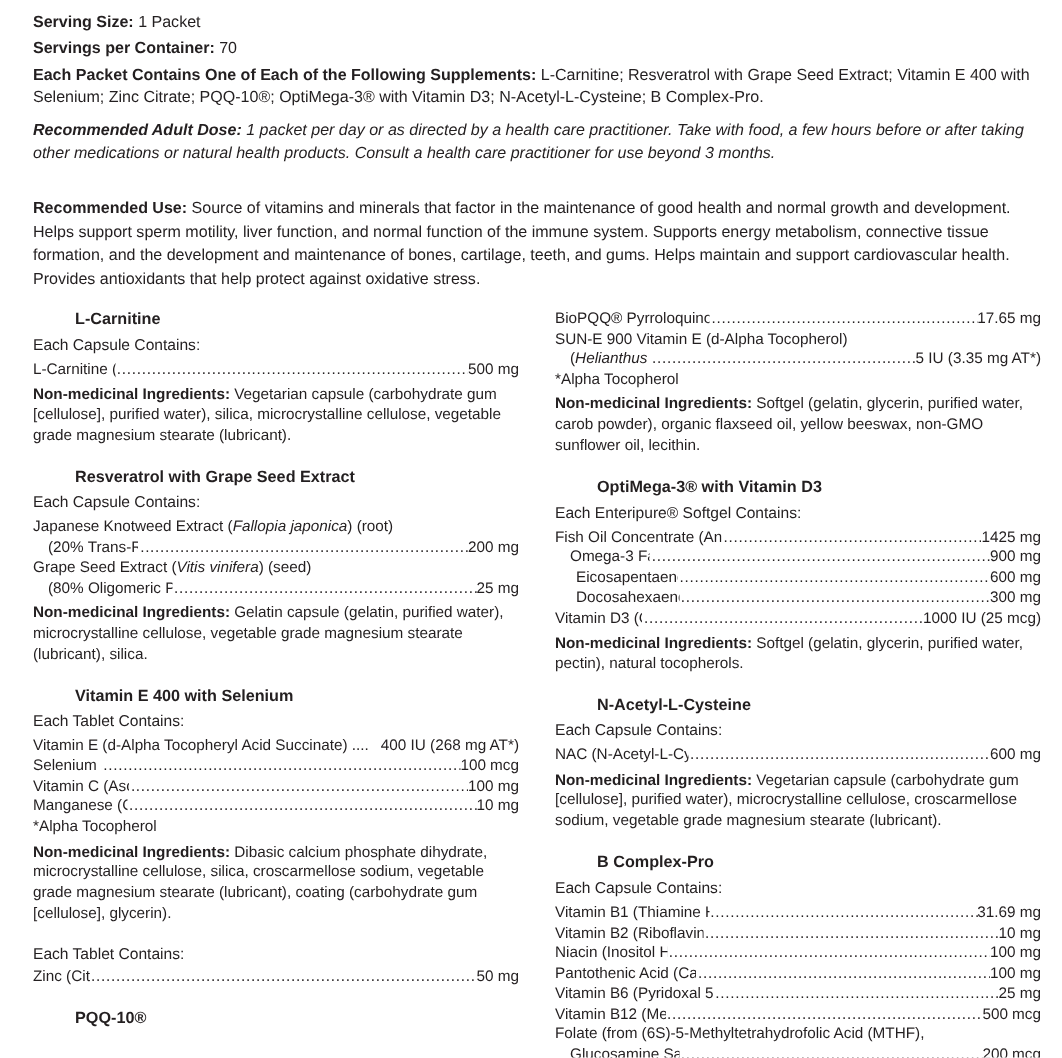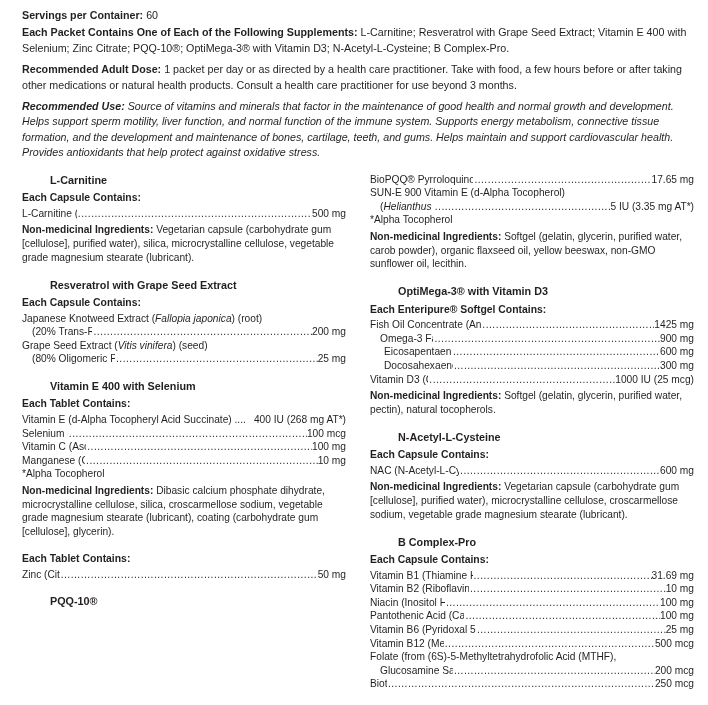--- a/index.html
+++ b/index.html
@@ -35,21 +35,21 @@
   }
   .col { width: 324px; }
   .block { margin-bottom: 13px; }
   .block-title {
     font-weight: bold;
     font-size: 10.8px;
     margin-bottom: 3px;
     padding-left: 28px;
   }
   .sub {
-    font-weight: bold;
+    font-weight: normal;
     font-size: 10.4px;
     margin-bottom: 1px;
   }
   .line {
     display: flex;
     align-items: baseline;
     font-size: 10.2px;
     line-height: 1.33;
     white-space: nowrap;
   }
@@ -73,29 +73,32 @@
   }
   .note b { font-weight: bold; }
 </style>
 </head>
 <body>
 
 <div class="page">
 
   <div class="intro">
     <p>
-      <span class="lead">Servings per Container:</span><span> 60</span>
+      <span class="lead">Serving Size:</span><span> 1 Packet</span>
+    </p>
+    <p>
+      <span class="lead">Servings per Container:</span><span> 70</span>
     </p>
     <p>
       <span class="lead">Each Packet Contains One of Each of the Following Supplements:</span><span> L-Carnitine; Resveratrol with Grape Seed Extract; Vitamin E 400 with Selenium; Zinc Citrate; PQQ-10®; OptiMega-3® with Vitamin D3; N-Acetyl-L-Cysteine; B Complex-Pro.</span>
     </p>
-    <p style="margin-top:6px;">
+    <p style="margin-top:6px;font-style:italic;">
       <span class="lead">Recommended Adult Dose:</span><span> 1 packet per day or as directed by a health care practitioner. Take with food, a few hours before or after taking other medications or natural health products. Consult a health care practitioner for use beyond 3 months.</span>
     </p>
-    <p style="margin-top:6px;font-style:italic;">
+    <p style="margin-top:22px;">
       <span class="lead">Recommended Use:</span><span> Source of vitamins and minerals that factor in the maintenance of good health and normal growth and development. Helps support sperm motility, liver function, and normal function of the immune system. Supports energy metabolism, connective tissue formation, and the development and maintenance of bones, cartilage, teeth, and gums. Helps maintain and support cardiovascular health. Provides antioxidants that help protect against oxidative stress.</span>
     </p>
   </div>
 
   <div class="columns">
     <div class="col" id="col-left">
         <div class="block">
           <div class="block-title">L-Carnitine</div>
           <div class="sub">Each Capsule Contains:</div>
           <div class="line">
@@ -119,20 +122,21 @@
           </div>
           <div class="line">
             <span class="nm"><span>Grape Seed Extract (<i>Vitis vinifera</i>) (seed)</span></span>
             <span class="dots"> </span>
           </div>
           <div class="line indent">
             <span class="nm"><span>(80% Oligomeric Proanthocyanidins)</span></span>
             <span class="dots">........................................................................................................................</span>
             <span class="amt">25 mg</span>
           </div>
+          <div class="note"><b>Non-medicinal Ingredients:</b> Gelatin capsule (gelatin, purified water), microcrystalline cellulose, vegetable grade magnesium stearate (lubricant), silica.</div>
         </div>
         <div class="block">
           <div class="block-title">Vitamin E 400 with Selenium</div>
           <div class="sub">Each Tablet Contains:</div>
           <div class="line">
             <span class="nm"><span>Vitamin E (d-Alpha Tocopheryl Acid Succinate) ....</span></span>
             <span class="dots"> </span>
             <span class="amt">400 IU (268 mg AT*)</span>
           </div>
           <div class="line">

